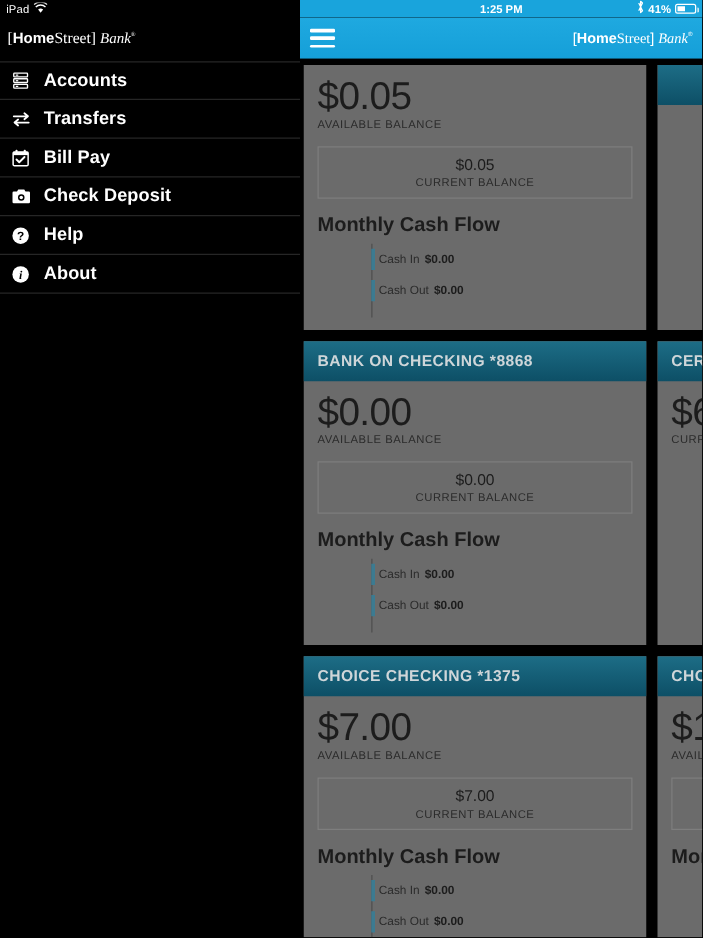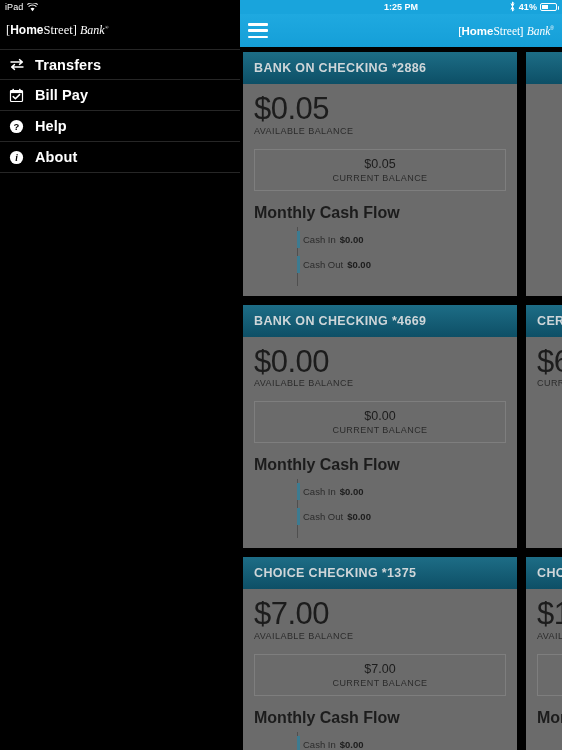--- a/index.html
+++ b/index.html
@@ -157,20 +157,33 @@
     </div>
   </div>
 
   <div class="sidebar">
     <div class="sb-logo">
       <span class="logo-txt"><span class="brk">[</span><span class="b1">Home</span><span class="b2">Street</span><span class="brk">]</span>&nbsp;<span class="b3">Bank</span><sup>®</sup></span>
     </div>
 
     <div class="menu">
 
+      <div class="menu-item">
+        <span class="mi-icon">
+          <svg width="15" height="15" viewBox="0 0 15 15">
+            <rect x="2" y="1.5" width="11" height="3" rx=".6" fill="none" stroke="#fff" stroke-width="1.1"></rect>
+            <rect x="2" y="6" width="11" height="3" rx=".6" fill="none" stroke="#fff" stroke-width="1.1"></rect>
+            <rect x="2" y="10.5" width="11" height="3" rx=".6" fill="none" stroke="#fff" stroke-width="1.1"></rect>
+            <rect x="3.6" y="2.6" width="2" height="1" fill="#fff"></rect>
+            <rect x="3.6" y="7.1" width="2" height="1" fill="#fff"></rect>
+            <rect x="3.6" y="11.6" width="2" height="1" fill="#fff"></rect>
+          </svg>
+        </span>
+        <span class="mi-label">Accounts</span>
+      </div>
 
       <div class="menu-item">
         <span class="mi-icon">
           <svg width="16" height="15" viewBox="0 0 16 15">
             <path d="M2 5 H13 M10.5 2.6 L13.4 5 L10.5 7.4" stroke="#fff" stroke-width="1.4" fill="none" stroke-linecap="round" stroke-linejoin="round"></path>
             <path d="M14 10 H3 M5.5 7.6 L2.6 10 L5.5 12.4" stroke="#fff" stroke-width="1.4" fill="none" stroke-linecap="round" stroke-linejoin="round"></path>
           </svg>
         </span>
         <span class="mi-label">Transfers</span>
       </div>
@@ -181,20 +194,30 @@
             <rect x="1.5" y="2.5" width="12" height="11" rx="1" fill="none" stroke="#fff" stroke-width="1.2"></rect>
             <rect x="1.5" y="2.5" width="12" height="2.6" fill="#fff"></rect>
             <rect x="3.4" y="0.8" width="1.6" height="3" rx=".6" fill="#fff"></rect>
             <rect x="10" y="0.8" width="1.6" height="3" rx=".6" fill="#fff"></rect>
             <path d="M4.2 8.6 L6.4 10.8 L10.6 6.6" stroke="#fff" stroke-width="1.5" fill="none" stroke-linecap="round" stroke-linejoin="round"></path>
           </svg>
         </span>
         <span class="mi-label">Bill Pay</span>
       </div>
 
+      <div class="menu-item">
+        <span class="mi-icon">
+          <svg width="16" height="14" viewBox="0 0 16 14">
+            <path d="M1 4.2 A1 1 0 0 1 2 3.2 H4.6 L5.6 1.5 H10.4 L11.4 3.2 H14 A1 1 0 0 1 15 4.2 V11.6 A1 1 0 0 1 14 12.6 H2 A1 1 0 0 1 1 11.6 Z" fill="#fff"></path>
+            <circle cx="8" cy="7.9" r="2.6" fill="#000"></circle>
+            <circle cx="8" cy="7.9" r="1.4" fill="#fff"></circle>
+          </svg>
+        </span>
+        <span class="mi-label">Check Deposit</span>
+      </div>
 
       <div class="menu-item">
         <span class="mi-icon">
           <svg width="15" height="15" viewBox="0 0 15 15">
             <circle cx="7.5" cy="7.5" r="6.6" fill="#fff"></circle>
             <text x="7.5" y="11.3" text-anchor="middle" font-size="9.5" font-weight="bold" fill="#000" font-family="Liberation Sans, sans-serif">?</text>
           </svg>
         </span>
         <span class="mi-label">Help</span>
       </div>
@@ -220,23 +243,20 @@
           <span></span>
           <span></span>
       </div>
       <span class="nav-logo"><span>[</span><span class="b1">Home</span><span class="b2">Street</span><span>]</span>&nbsp;<span class="b3">Bank</span><sup>®</sup></span>
     </div>
 
     <div class="cards-scroll">
 
       <div class="card-row">
         <div class="card w-main">
-          <div class="card-head">
-            <span class="card-head-title">BANK ON CHECKING *2886</span>
-          </div>
           <div class="card-body">
             <div class="avail-amt">$0.05</div>
             <div class="avail-lbl">AVAILABLE BALANCE</div>
             <div class="cur-box">
               <span class="cur-amt">$0.05</span>
               <span class="cur-lbl">CURRENT BALANCE</span>
             </div>
             <div class="mcf-title">Monthly Cash Flow</div>
             <div class="mcf-rows">
               <span class="mcf-axis"></span>
@@ -258,21 +278,21 @@
           <div class="card-head">
             <span class="card-head-title"></span>
           </div>
           <div class="card-body"></div>
         </div>
       </div>
 
       <div class="card-row">
         <div class="card w-main">
           <div class="card-head">
-            <span class="card-head-title">BANK ON CHECKING *4669</span>
+            <span class="card-head-title">BANK ON CHECKING *8868</span>
           </div>
           <div class="card-body">
             <div class="avail-amt">$0.00</div>
             <div class="avail-lbl">AVAILABLE BALANCE</div>
             <div class="cur-box">
               <span class="cur-amt">$0.00</span>
               <span class="cur-lbl">CURRENT BALANCE</span>
             </div>
             <div class="mcf-title">Monthly Cash Flow</div>
             <div class="mcf-rows">

